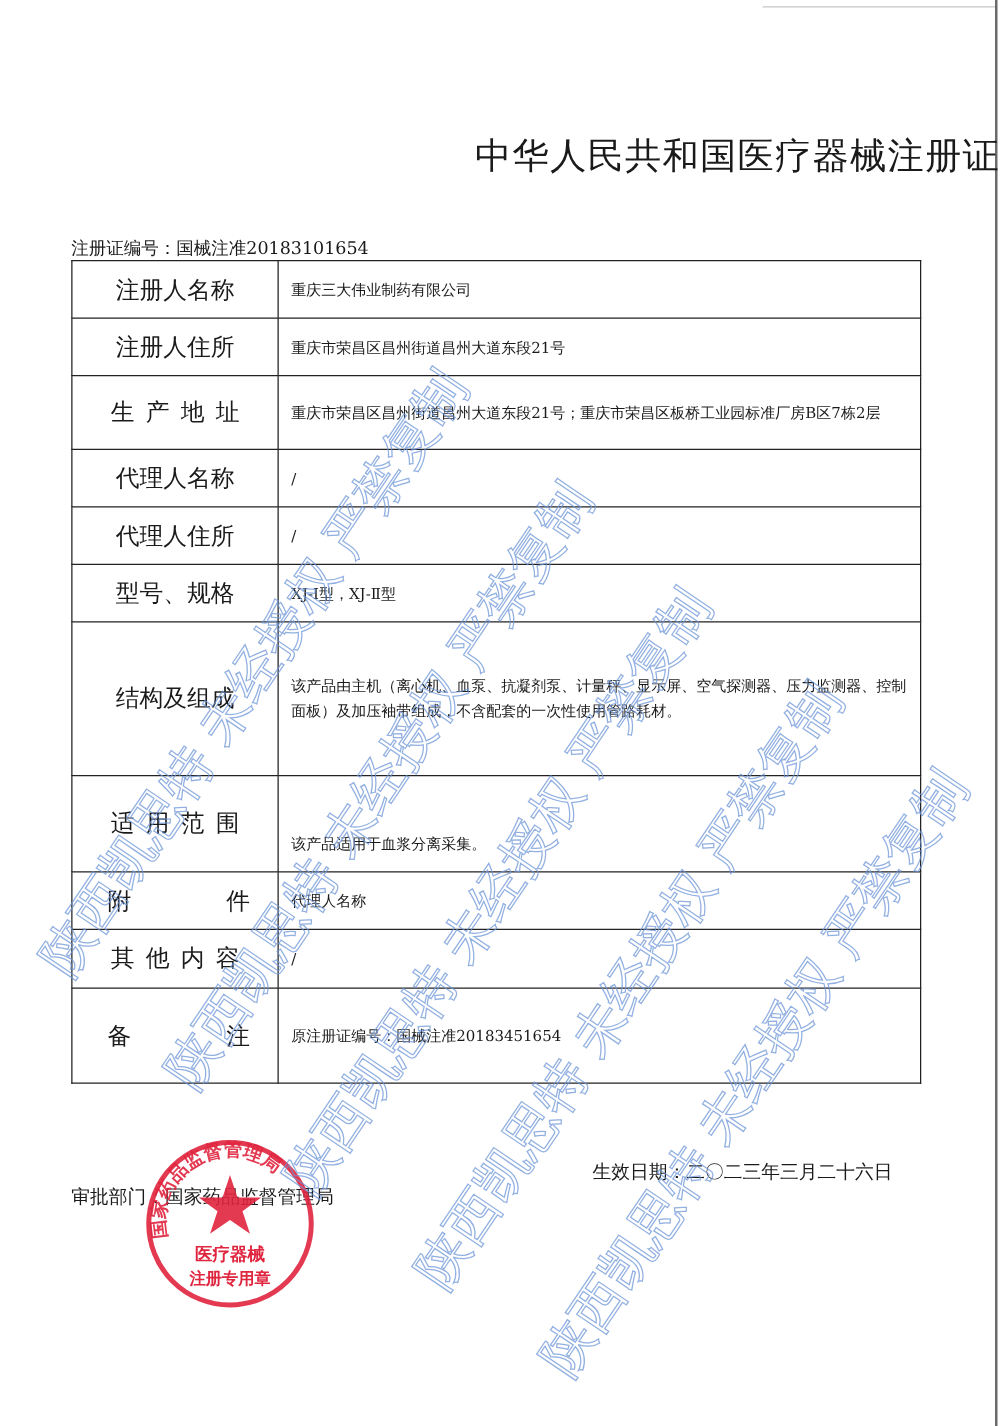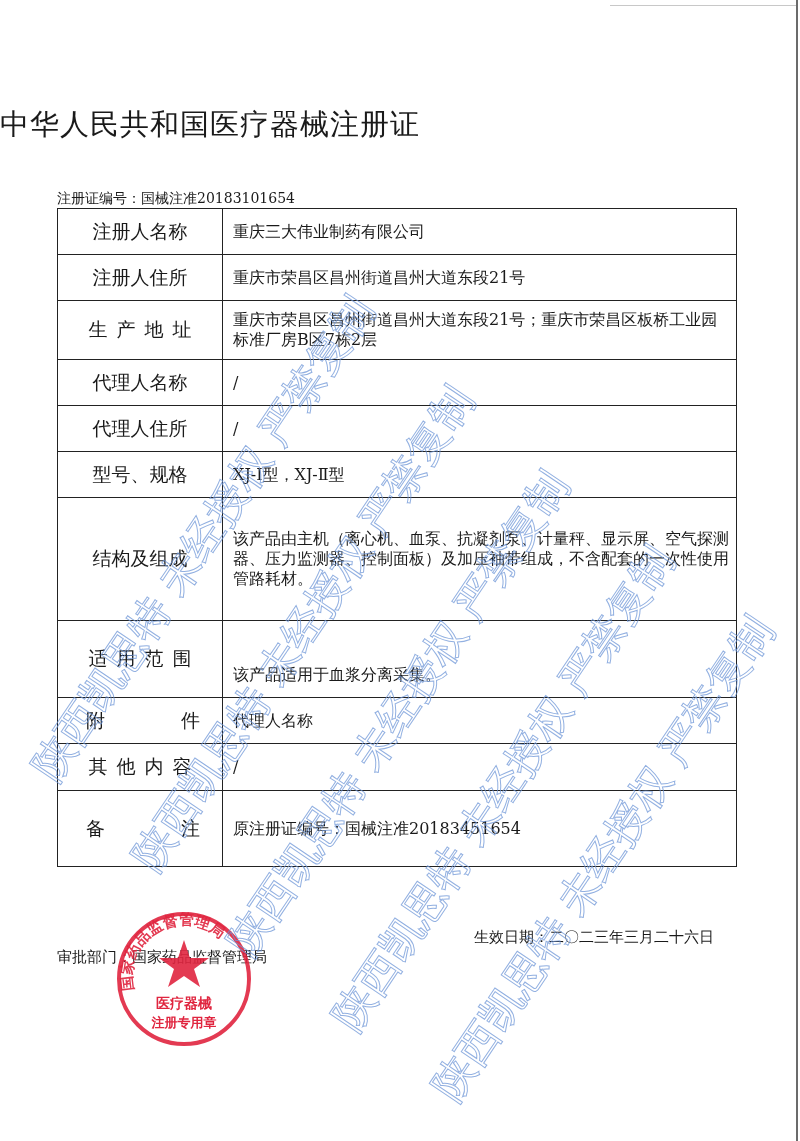--- a/index.html
+++ b/index.html
@@ -1,24 +1,24 @@
 <!DOCTYPE html>
 <html><head>
 <meta charset="utf-8">
 <style>
   html,body{margin:0;padding:0;background:#fff;}
   body{width:800px;height:1141px;position:relative;overflow:hidden;font-family:"DejaVu Serif","Liberation Serif",serif;color:#1a1a1a;}
   .scan-edge{position:absolute;left:796px;top:0;width:2px;height:1141px;background:#6b6b6b;}
   .scan-top{position:absolute;left:610px;top:5px;width:186px;height:1px;background:#c8c8c8;}
-  .title{position:absolute;left:0;top:105px;width:800px;text-align:left;font-size:29px;letter-spacing:1px;font-family:"DejaVu Sans","Liberation Sans",sans-serif;}
+  .title{position:absolute;left:0;top:105px;width:800px;text-align:right;font-size:29px;letter-spacing:1px;font-family:"DejaVu Sans","Liberation Sans",sans-serif;}
   .reg-no{position:absolute;left:57px;top:190px;font-size:14px;}
   table.cert{position:absolute;left:57px;top:208px;width:680px;border-collapse:collapse;}
   table.cert td{border:1.5px solid #222;padding:0;vertical-align:middle;}
   td.label{width:164px;text-align:center;font-size:19px;font-family:"DejaVu Sans","Liberation Sans",sans-serif;}
-  td.value{padding:0 6px 0 10px !important;font-size:16px;line-height:20px;margin-left:32px;}
+  td.value{padding:0 6px 0 10px !important;font-size:12px;line-height:20px;margin-left:32px;}
   .spaced{letter-spacing:9px;margin-right:-9px;}
   .split{display:flex;justify-content:space-between;padding:0 22px 0 28px;}
   .foot{position:absolute;font-size:15px;}
   .dates{position:absolute;left:474px;top:922px;font-size:15px;line-height:30px;}
   .stamp{position:absolute;left:115px;top:910px;width:138px;height:138px;}
   .wm{position:absolute;color:transparent;-webkit-text-stroke:1px rgba(110,150,215,.75);font-size:42px;white-space:nowrap;transform-origin:left top;font-family:"DejaVu Serif",serif;pointer-events:none;}
 </style>
 </head>
 <body>
 

